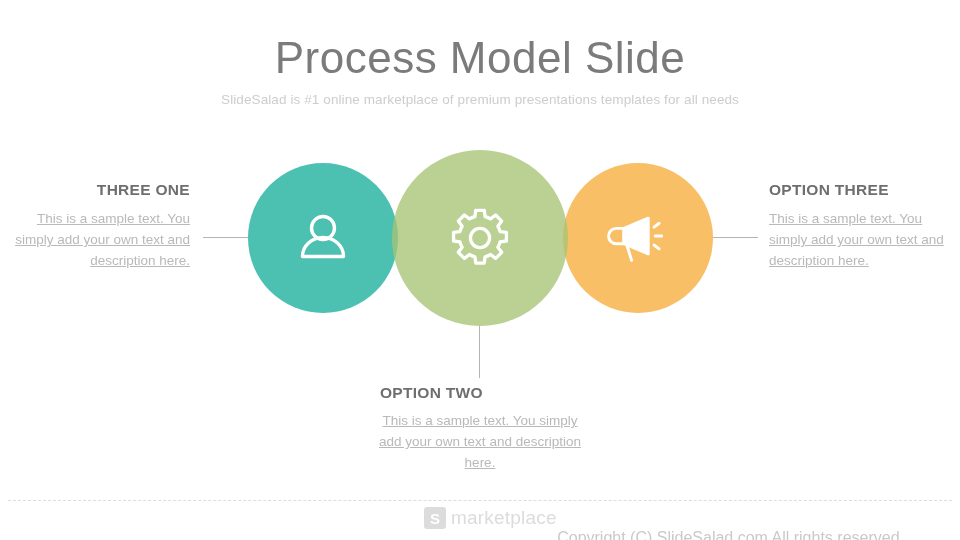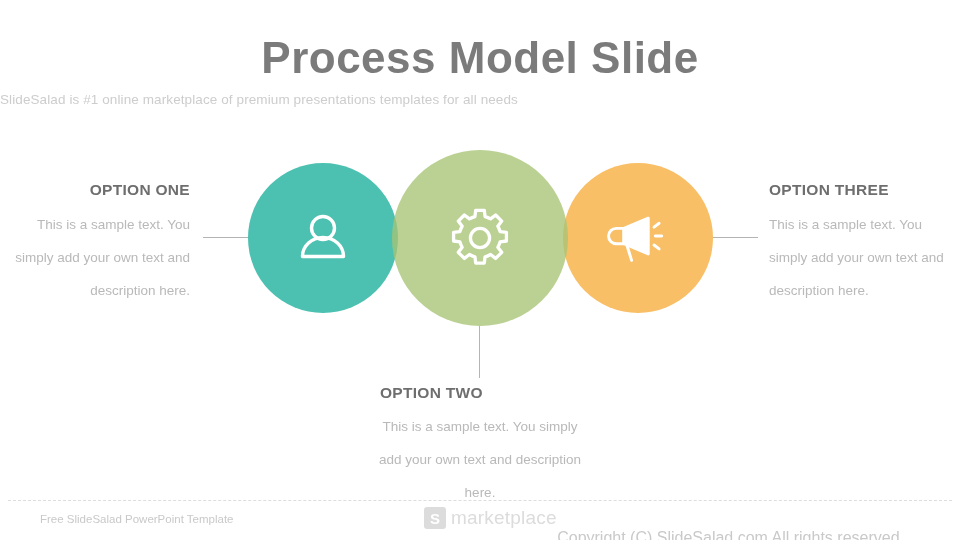--- a/index.html
+++ b/index.html
@@ -23,32 +23,32 @@
   }
 
   
   .title {
     position: absolute;
     top: 34px;
     left: 0;
     width: 960px;
     text-align: center;
     font-size: 44px;
-    font-weight: bold;
+    font-weight: normal;
     letter-spacing: 0.5px;
     color: #7b7b7b;
     line-height: 1.1;
     margin: 0;
   }
   .subtitle {
     position: absolute;
     top: 92px;
     left: 0;
     width: 960px;
-    text-align: left;
+    text-align: center;
     font-size: 13.5px;
     color: #cdcdcd;
     letter-spacing: 0.1px;
     margin: 0;
   }
 
   
   .circle {
     position: absolute;
     border-radius: 50%;
@@ -115,22 +115,23 @@
     font-size: 15.5px;
     font-weight: bold;
     color: #6e6e6e;
     letter-spacing: 0.3px;
     margin: 0;
   }
   .opt-body {
     position: absolute;
     font-size: 13.5px;
     color: #b9b9b9;
-    line-height: 33px;
-    margin: 0;
+    line-height: 21px;
+    margin: 0;
+    text-decoration: underline;
   }
 
   .opt-one-head {
     left: 0;
     top: 181px;
     width: 190px;
     text-align: right;
   }
   .opt-one-body {
     left: 0;
@@ -257,30 +258,29 @@
 
         <path d="M32 54 L40 80"></path>
 
         <path d="M75 28 L83 22"></path>
         <path d="M77 42 L87 42"></path>
         <path d="M75 56 L83 62"></path>
       </svg>
     </span>
   </div>
 
-  <h2 class="opt-head opt-one-head">OPTION ONE</h2>
+  <h2 class="opt-head opt-one-head">THREE ONE</h2>
   <p class="opt-body opt-one-body">This is a sample text. You simply add your own text and description here.</p>
 
   <h2 class="opt-head opt-two-head">OPTION TWO</h2>
   <p class="opt-body opt-two-body">This is a sample text. You simply add your own text and description here.</p>
 
   <h2 class="opt-head opt-three-head">OPTION THREE</h2>
   <p class="opt-body opt-three-body">This is a sample text. You simply add your own text and description here.</p>
 
   <div class="footer-rule"></div>
-  <p class="footer-left">Free SlideSalad PowerPoint Template</p>
   <div class="footer-logo">
     <span class="logo-mark">S</span>
     <span class="logo-word">marketplace</span>
   </div>
   <p class="footer-right">Copyright (C) SlideSalad.com All rights reserved.</p>
 
 </div>
 
 </body></html>

